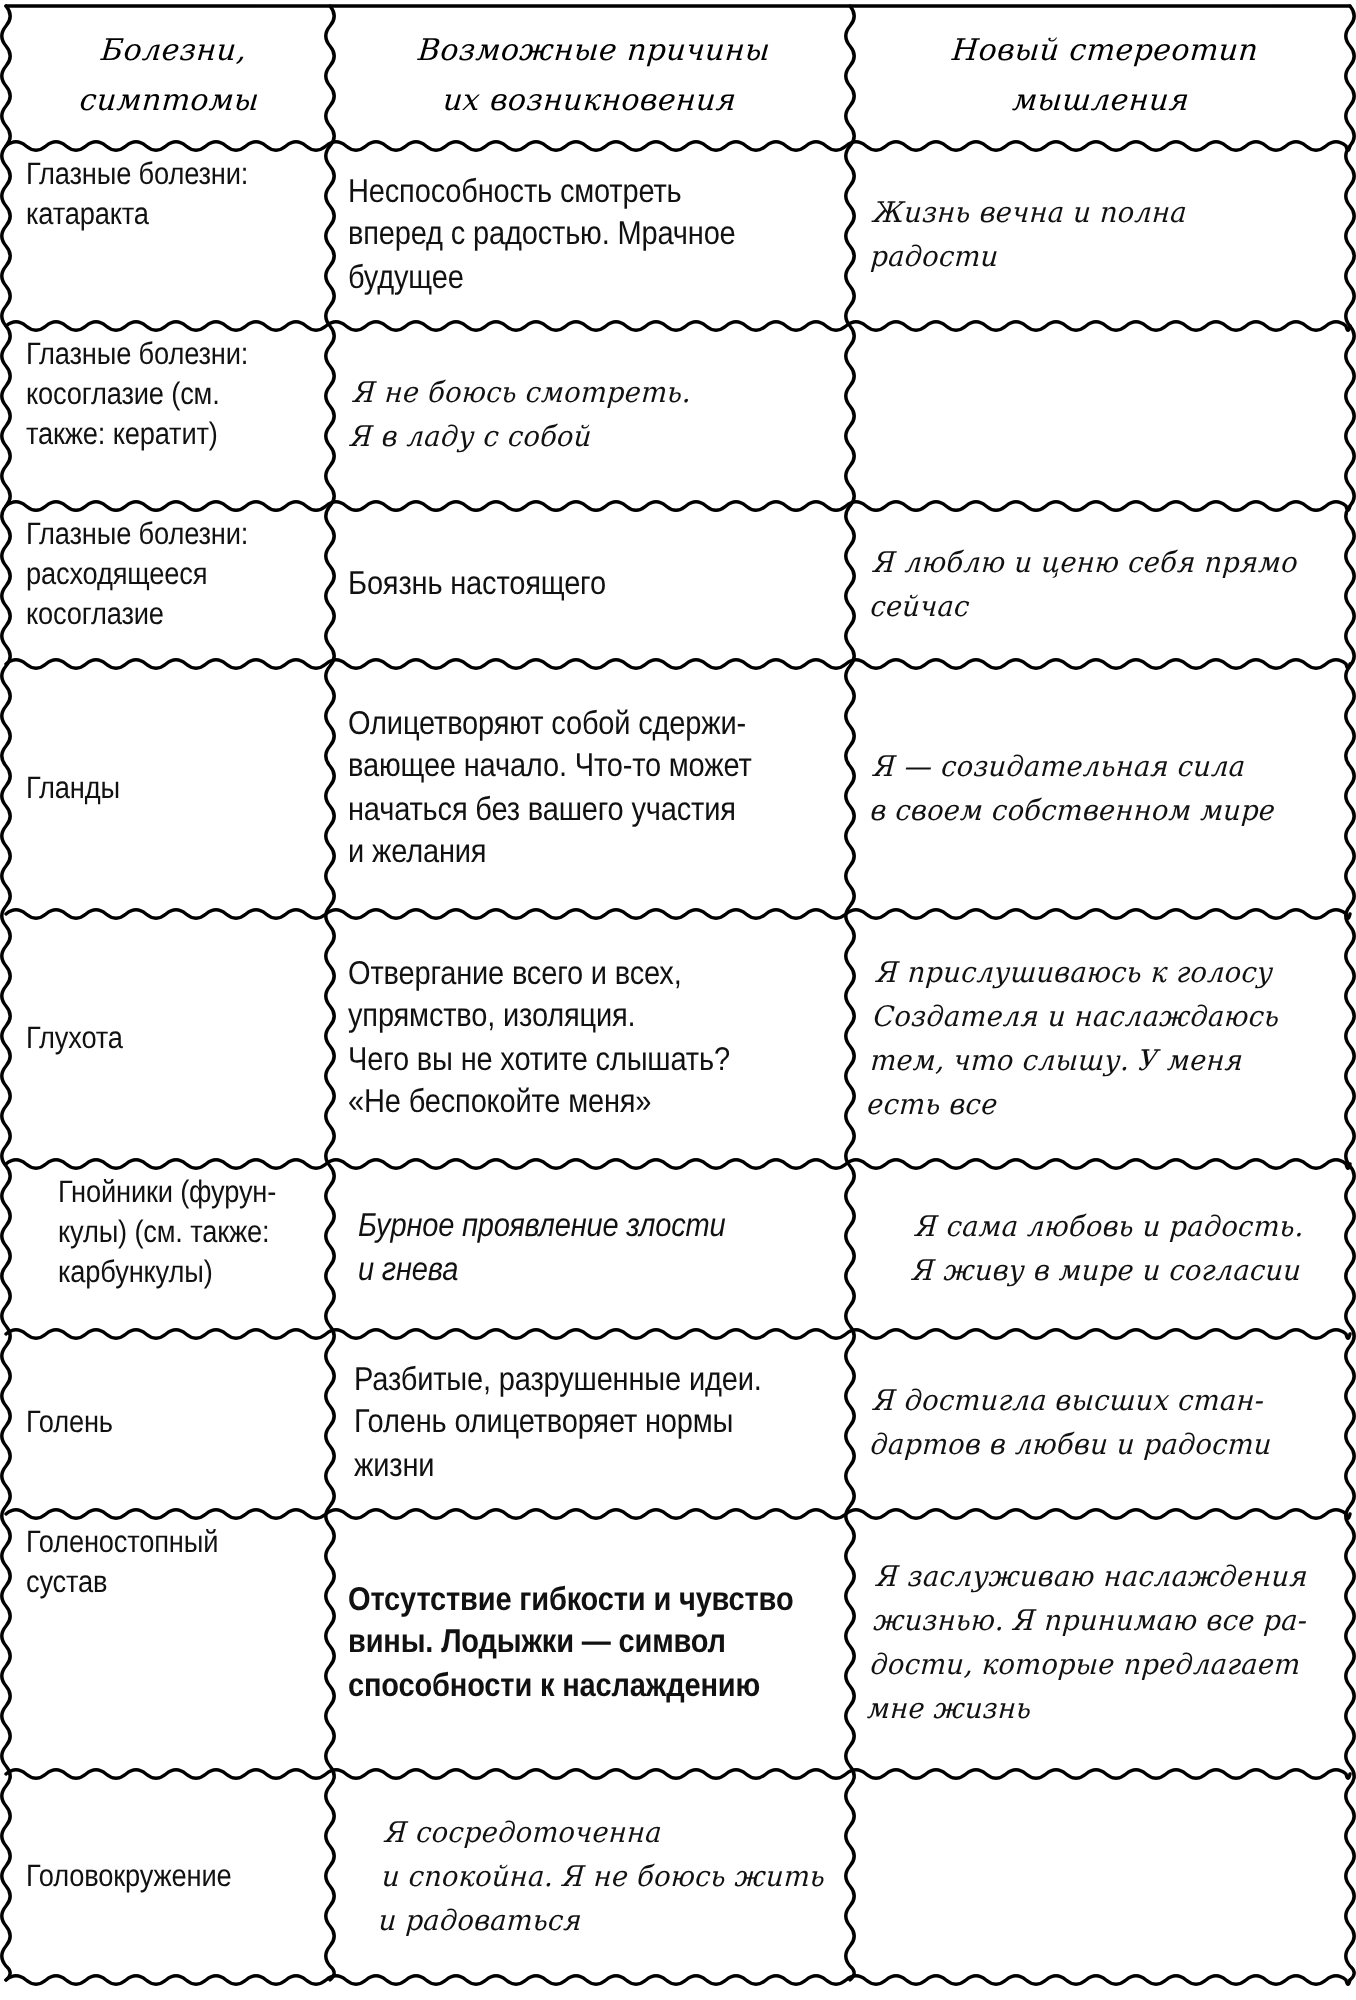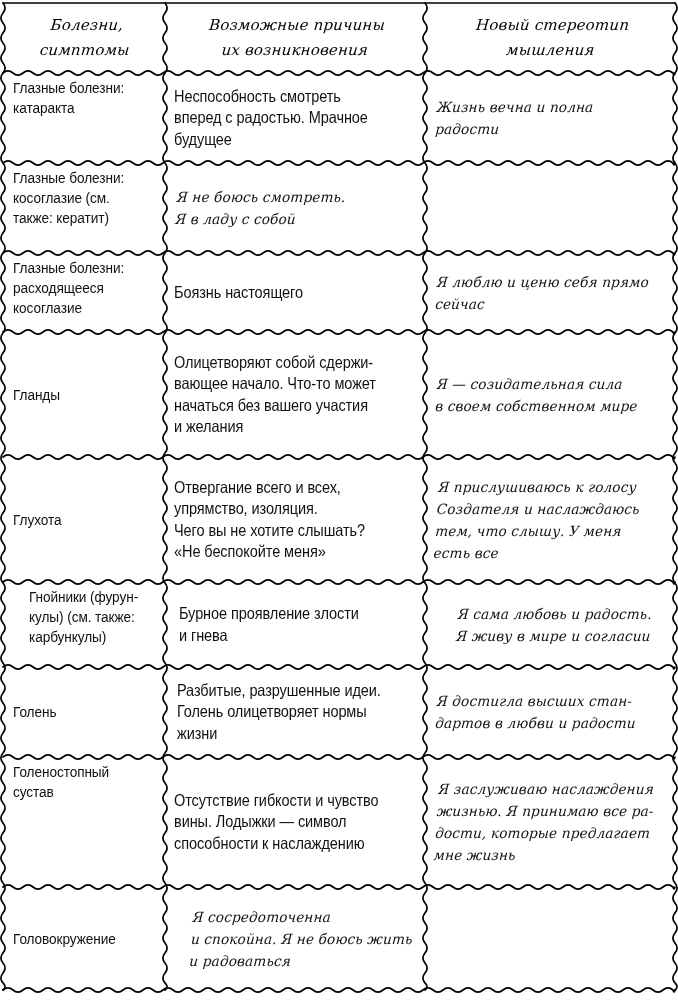--- a/index.html
+++ b/index.html
@@ -208,21 +208,21 @@
 тем, что слышу. У меня
 есть все</div>
         </div>
       </div>
       <div class="row" style="top: 582px; height: 85px; padding-left: 19px;">
         <div class="cell c1 vtop" style="width: 162px;">
           <div class="txt-cond">Гнойники (фурун-
 кулы) (см. также:
 карбункулы)</div>
         </div>
-        <div class="cell c2 vcenter" style="width: 297px;">
+        <div class="cell c2 vcenter" style="width: 297px; font-style: italic;">
           <div class="txt-cond">Бурное проявление злости
 и гнева</div>
         </div>
         <div class="cell c3 vcenter" style="width: 250px;">
           <div class="txt-script">Я сама любовь и радость.
 Я живу в мире и согласии</div>
         </div>
       </div>
       <div class="row" style="top: 667px; height: 90px; padding-left: 3px;">
         <div class="cell c1 vcenter" style="width: 162px;">
@@ -236,21 +236,21 @@
         <div class="cell c3 vcenter" style="width: 250px;">
           <div class="txt-script">Я достигла высших стан-
 дартов в любви и радости</div>
         </div>
       </div>
       <div class="row" style="top: 757px; height: 130px; padding-left: 3px;">
         <div class="cell c1 vtop" style="width: 162px;">
           <div class="txt-cond">Голеностопный
 сустав</div>
         </div>
-        <div class="cell c2 vcenter" style="width: 260px;">
+        <div class="cell c2 vcenter" style="width: 260px; font-weight: bold;">
           <div class="txt-cond">Отсутствие гибкости и чувство
 вины. Лодыжки — символ
 способности к наслаждению</div>
         </div>
         <div class="cell c3 vcenter" style="width: 250px;">
           <div class="txt-script">Я заслуживаю наслаждения
 жизнью. Я принимаю все ра-
 дости, которые предлагает
 мне жизнь</div>
         </div>

